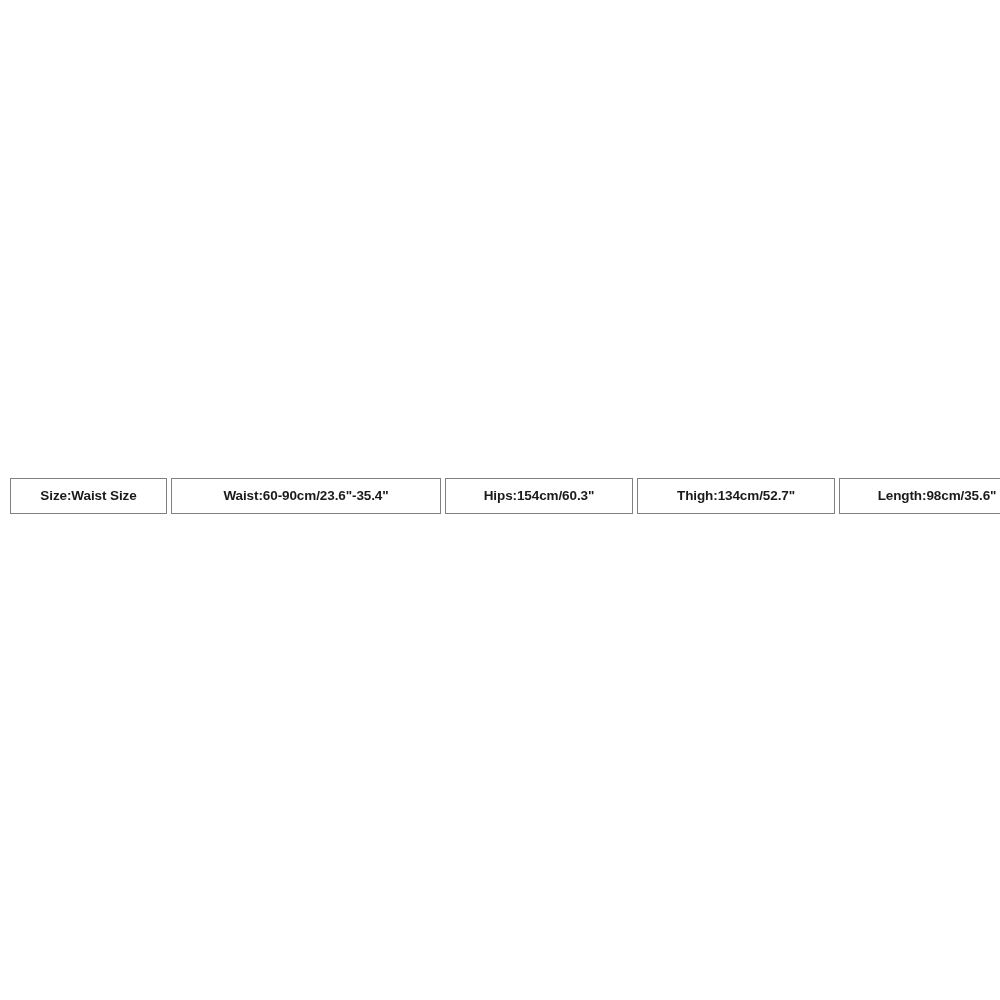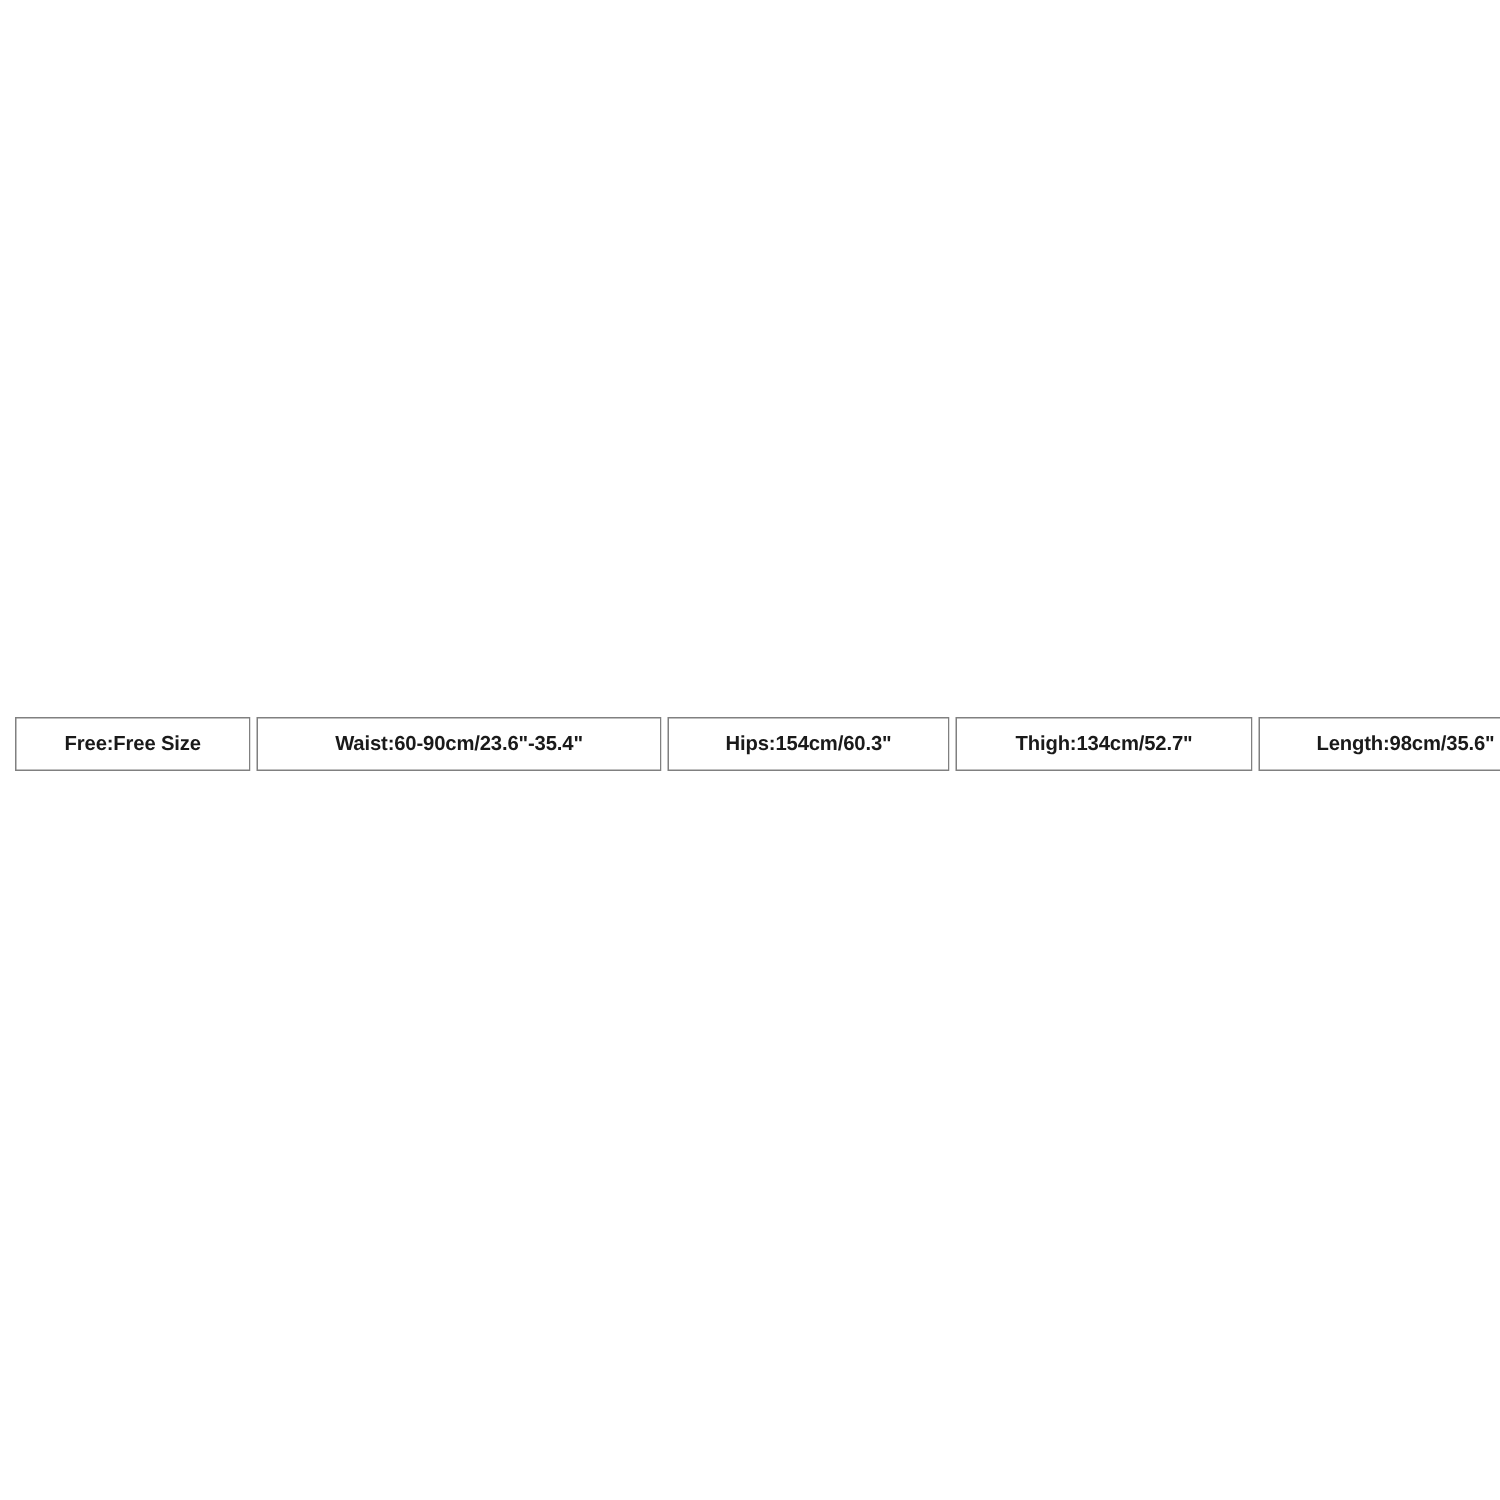--- a/index.html
+++ b/index.html
@@ -66,21 +66,21 @@
   .col-hips   { width: 178px; }
   .col-thigh  { width: 188px; }
   .col-length { width: 186px; }
 </style>
 </head>
 <body>
 
 <table id="size-chart-table">
   <tbody>
     <tr>
-      <td class="col-size">Free:Free  Size</td>
+      <td class="col-size">Size:Waist  Size</td>
       <td class="cell-gutter"></td>
       <td class="col-waist">Waist:60-90cm/23.6"-35.4"</td>
       <td class="cell-gutter"></td>
       <td class="col-hips">Hips:154cm/60.3"</td>
       <td class="cell-gutter"></td>
       <td class="col-thigh">Thigh:134cm/52.7"</td>
       <td class="cell-gutter"></td>
       <td class="col-length">Length:98cm/35.6"</td>
     </tr>
   </tbody>

